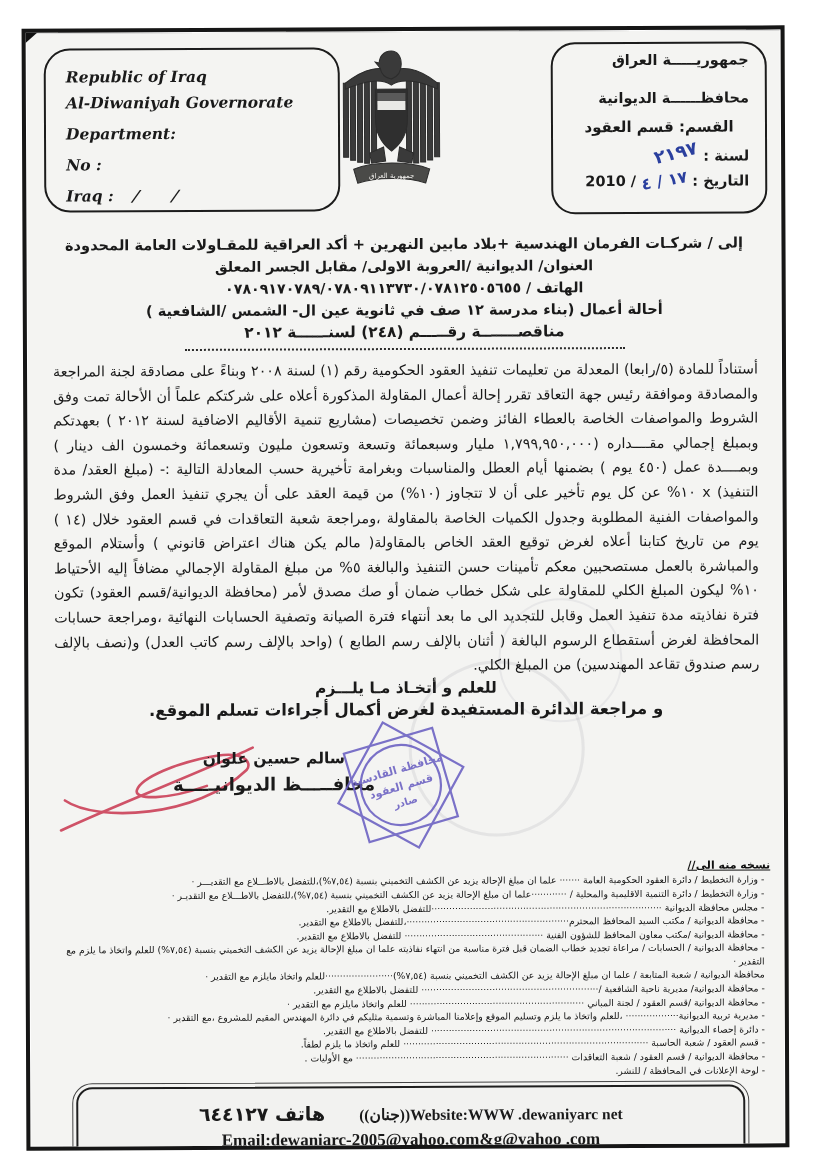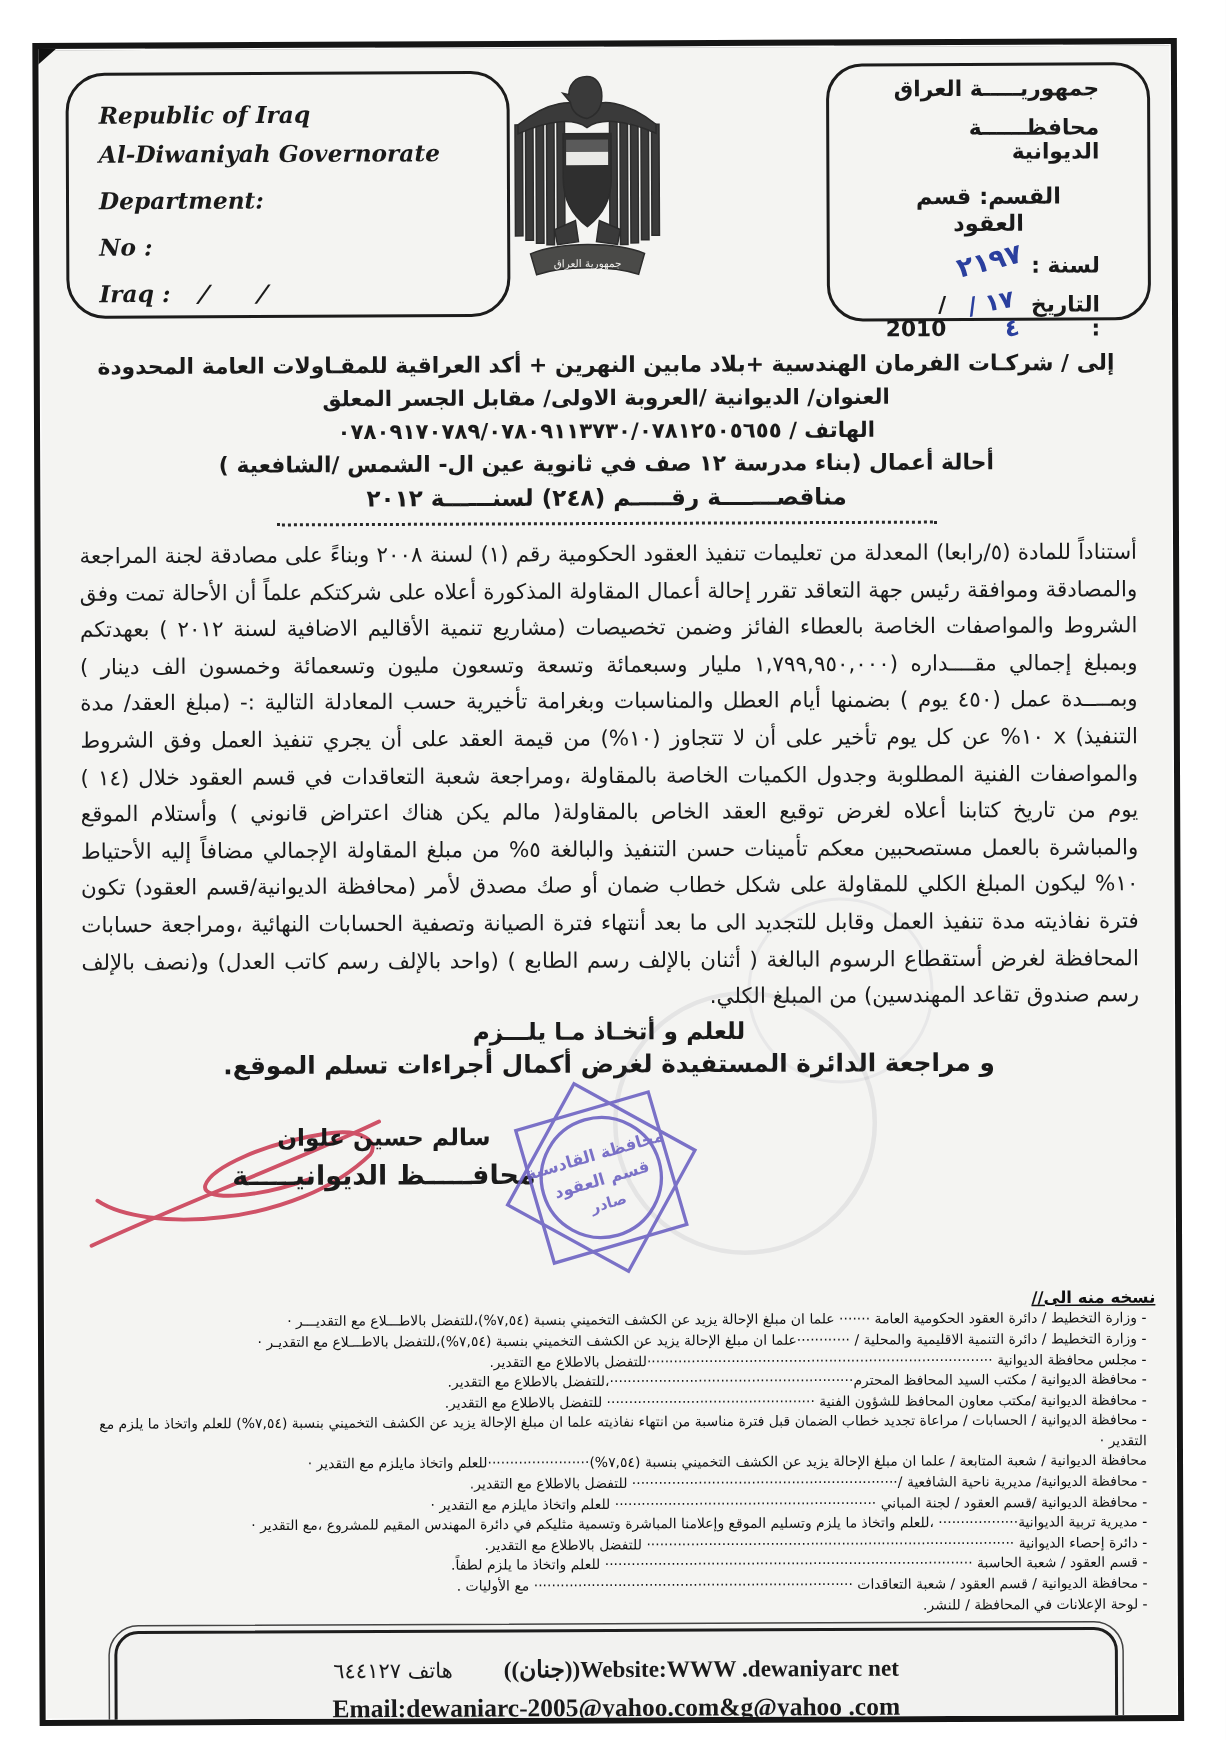--- a/index.html
+++ b/index.html
@@ -14,21 +14,21 @@
                clip-path:polygon(0 0,100% 0,0 100%);}
 
   
   .header{position:relative;height:192px;}
   .en-box{position:absolute;left:18px;top:16px;width:296px;height:164px;
           border:2px solid #1c1c1c;border-radius:26px;padding:10px 20px;box-sizing:border-box;
           font-family:"DejaVu Serif",serif;font-style:italic;font-weight:bold;font-size:15.5px;}
   .en-box div{margin-top:7px;}
   .en-date span.sl{display:inline-block;margin:0 14px;transform:skewX(-12deg);}
   .ar-box{position:absolute;right:14px;top:12px;width:216px;height:172px;
-          border:2px solid #1c1c1c;border-radius:24px;padding:8px 32px;box-sizing:border-box;
+          border:2px solid #1c1c1c;border-radius:24px;padding:8px 16px;box-sizing:border-box;
           direction:rtl;text-align:right;font-weight:bold;font-size:14.5px;}
   .ar-box .row{margin-top:6px;display:flex;gap:5px;align-items:baseline;}
   .ar-box .big{font-size:15px;margin-top:8px;text-align:center;}
   .hand{color:#2a3f9e;font-family:"DejaVu Sans",sans-serif;font-weight:bold;}
   .hand-num{display:inline-block;font-size:18px;transform:rotate(-14deg) translateY(-2px);letter-spacing:1px;}
   .hand-date{display:inline-block;font-size:16px;transform:rotate(-10deg);}
   .emblem{position:absolute;left:50%;top:18px;transform:translateX(-62%);}
 
   
   .address{margin-top:10px;text-align:center;direction:rtl;font-weight:bold;line-height:22px;}
@@ -39,42 +39,42 @@
   .dotline{width:440px;margin:3px auto 0;border-bottom:2px dotted #2a2a2a;height:2px;}
 
   
   .bodytext{margin:8px 24px 0 26px;direction:rtl;text-align:justify;
             font-size:14.3px;line-height:24.6px;}
   .closing1{text-align:center;font-weight:bold;font-size:15.5px;margin-top:1px;direction:rtl;}
   .closing2{text-align:center;font-weight:bold;font-size:16.5px;margin-top:3px;direction:rtl;}
 
   
   .sigzone{position:relative;height:128px;}
-  .sig{position:absolute;left:126px;top:30px;direction:rtl;text-align:center;font-weight:bold;}
+  .sig{position:absolute;left:144px;top:30px;direction:rtl;text-align:center;font-weight:bold;}
   .sig .name{font-size:15.5px;}
   .sig .title{font-size:18px;margin-top:6px;}
   .sig-svg{position:absolute;left:28px;top:6px;pointer-events:none;}
   .stamp-svg{position:absolute;left:292px;top:-14px;opacity:.88;}
   .ghost1{position:absolute;left:380px;top:-58px;width:170px;height:170px;border-radius:50%;
           border:3px solid rgba(90,90,110,0.10);}
   .ghost2{position:absolute;left:470px;top:-120px;width:120px;height:120px;border-radius:50%;
           border:2px solid rgba(90,90,110,0.08);}
 
   
   .cc{margin:2px 14px 0 12px;direction:rtl;font-size:9.3px;line-height:13.6px;color:#101010;}
   .cc-head{display:inline-block;font-weight:bold;font-size:11px;text-decoration:underline;
            position:relative;margin-bottom:1px;margin-top:11px;}
   .cc div.item{padding-right:6px;}
 
   
   .footer{margin:8px 40px 0 46px;height:76px;border:2px solid #1e1e1e;border-radius:16px;
           outline:1px solid #444;outline-offset:3px;background:#f2f2f0;
           display:flex;flex-direction:column;justify-content:center;gap:6px;}
   .f1{display:flex;direction:ltr;justify-content:center;align-items:baseline;gap:34px;}
-  .f1 .phone{direction:rtl;font-weight:normal;font-size:14px;}
+  .f1 .phone{direction:rtl;font-weight:bold;font-size:19px;}
   .f1 .site{font-family:"Liberation Serif",serif;font-weight:bold;font-size:15.5px;}
   .f2{text-align:center;font-family:"Liberation Serif",serif;font-weight:bold;font-size:17px;}
 </style>
 </head>
 <body>
 
 <div class="scan">
   <div class="frame">
     <div class="corner-blot"></div>
 
@@ -123,21 +123,21 @@
             <path d="M74 104 L 60 98 L 58 112 L 72 114 Z"></path>
 
             <path d="M14 120 C 34 112, 70 112, 90 120 L 86 134 C 68 128, 36 128, 18 134 Z" fill="#4a4a48"></path>
             <text x="52" y="129" font-size="7" fill="#f0efec" text-anchor="middle" stroke="none" font-family="DejaVu Sans">جمهورية العراق</text>
           </g>
         </svg>
       </div>
 
       <div class="ar-box">
         <div>جمهوريـــــة العراق</div>
-        <div style="margin-top:10px;">محافظــــــة الديوانية</div>
+        <div style="margin-top:22px;">محافظــــــة الديوانية</div>
         <div class="big" style="margin-top:12px;">القسم: قسم العقود</div>
         <div class="row" style="margin-top:8px;">
           <span>لسنة :</span>
           <span class="hand hand-num">٢١٩٧</span>
         </div>
         <div class="row">
           <span>التاريخ :</span>
           <span class="hand hand-date">١٧ / ٤</span>
           <span>/ 2010</span>
         </div>

